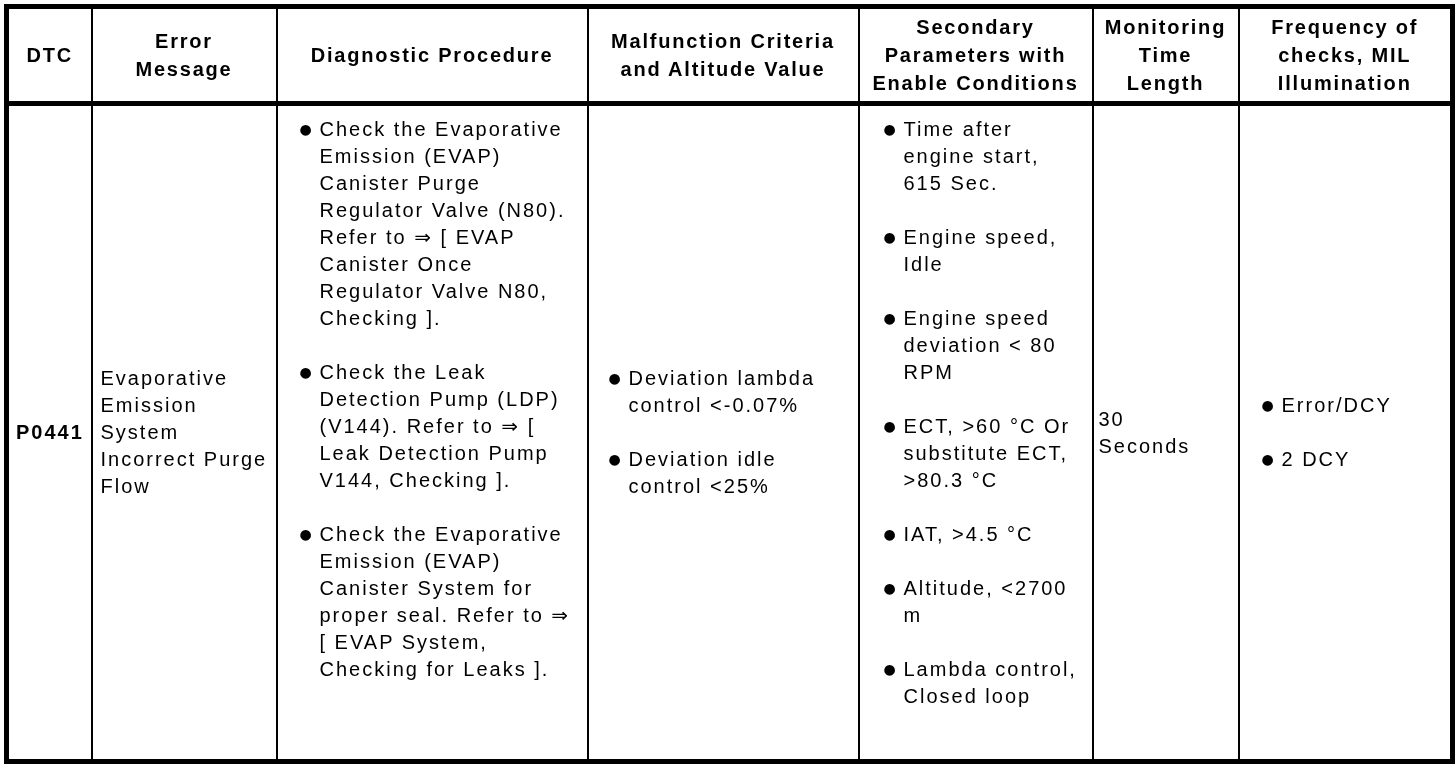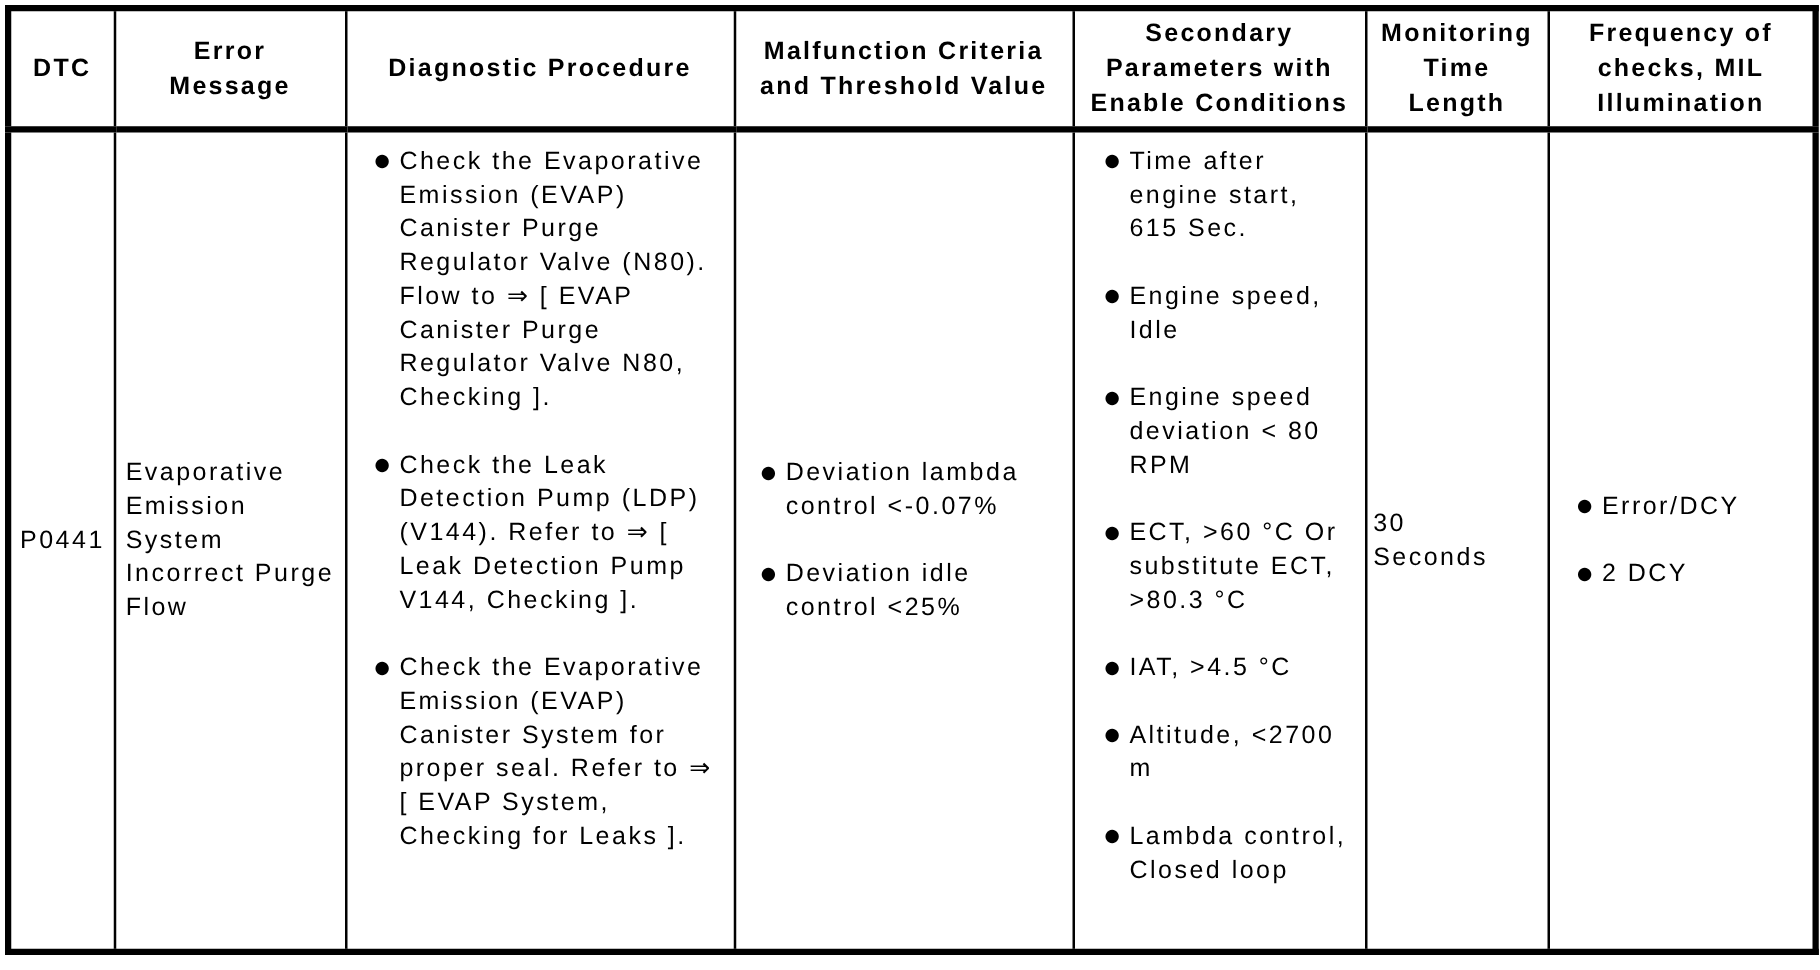--- a/index.html
+++ b/index.html
@@ -39,21 +39,21 @@
   }
   thead tr { height: 94px; }
   tbody tr { height: 658px; }
   tbody td {
     font-size: 20px;
     line-height: 27px;
     letter-spacing: 2px;
     vertical-align: middle;
     background: #ffffff;
   }
-  td.c-dtc  { padding: 0 4px 0 7px; }
+  td.c-dtc  { padding: 0 4px 0 7px; font-weight: bold; }
   td.c-err  { padding: 0 6px 0 8px; margin-left: 19px; }
   td.c-diag { vertical-align: top; padding: 10px 13px 8px 22px; }
   td.c-malf { padding: 0 15px 0 20px; }
   td.c-sec  { vertical-align: top; padding: 10px 12px 8px 24px; }
   td.c-mon  { padding: 0 16px 0 5px; }
   td.c-freq { padding: 0 6px 0 22px; }
 
   ul.blist {
     list-style: none;
     margin: 0;
@@ -89,41 +89,41 @@
       <col style="width:146px">
       <col style="width:214px">
     </colgroup>
     <thead>
       <tr>
         <th>DTC</th>
         <th>Error
 Message</th>
         <th>Diagnostic Procedure</th>
         <th>Malfunction Criteria
-and Threshold Value</th>
+and Altitude Value</th>
         <th>Secondary
 Parameters with
 Enable Conditions</th>
         <th>Monitoring
 Time
 Length</th>
         <th>Frequency of
 checks, MIL
 Illumination</th>
       </tr>
     </thead>
     <tbody>
       <tr>
         <td class="c-dtc">P0441</td>
         <td class="c-err">Evaporative Emission System Incorrect Purge Flow</td>
         <td class="c-diag">
           <ul class="blist">
               <li>
                 <span class="bullet">●</span>
-                <span class="li-text">Check the Evaporative Emission (EVAP) Canister Purge Regulator Valve (N80). Flow to ⇒ [ EVAP Canister Purge Regulator Valve N80, Checking ].</span>
+                <span class="li-text">Check the Evaporative Emission (EVAP) Canister Purge Regulator Valve (N80). Refer to ⇒ [ EVAP Canister Once Regulator Valve N80, Checking ].</span>
               </li>
               <li>
                 <span class="bullet">●</span>
                 <span class="li-text">Check the Leak Detection Pump (LDP) (V144). Refer to ⇒ [ Leak Detection Pump V144, Checking ].</span>
               </li>
               <li>
                 <span class="bullet">●</span>
                 <span class="li-text">Check the Evaporative Emission (EVAP) Canister System for proper seal. Refer to ⇒ [ EVAP System, Checking for Leaks ].</span>
               </li>
             </ul>

